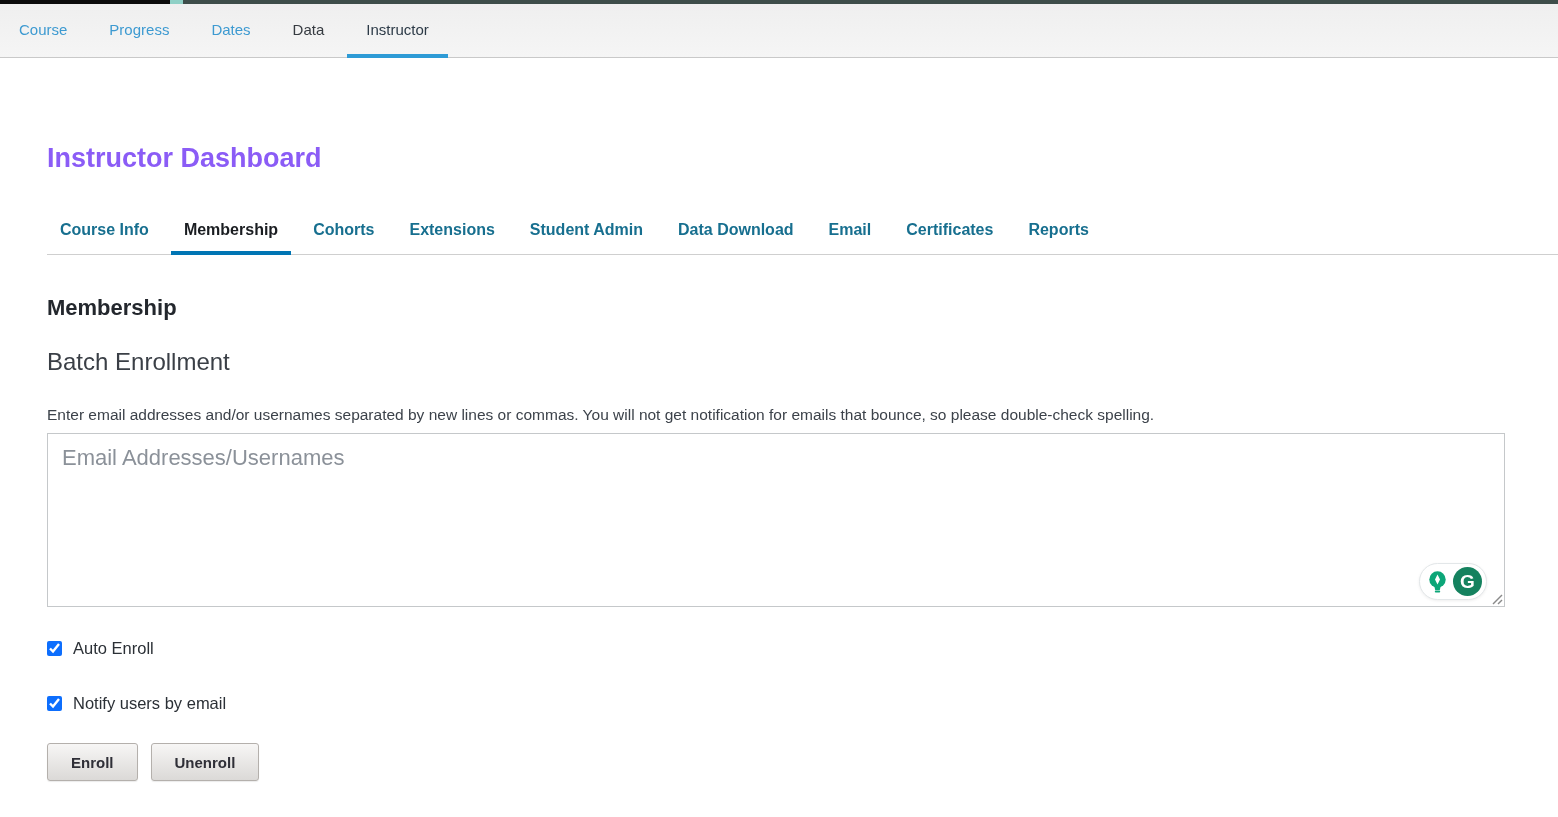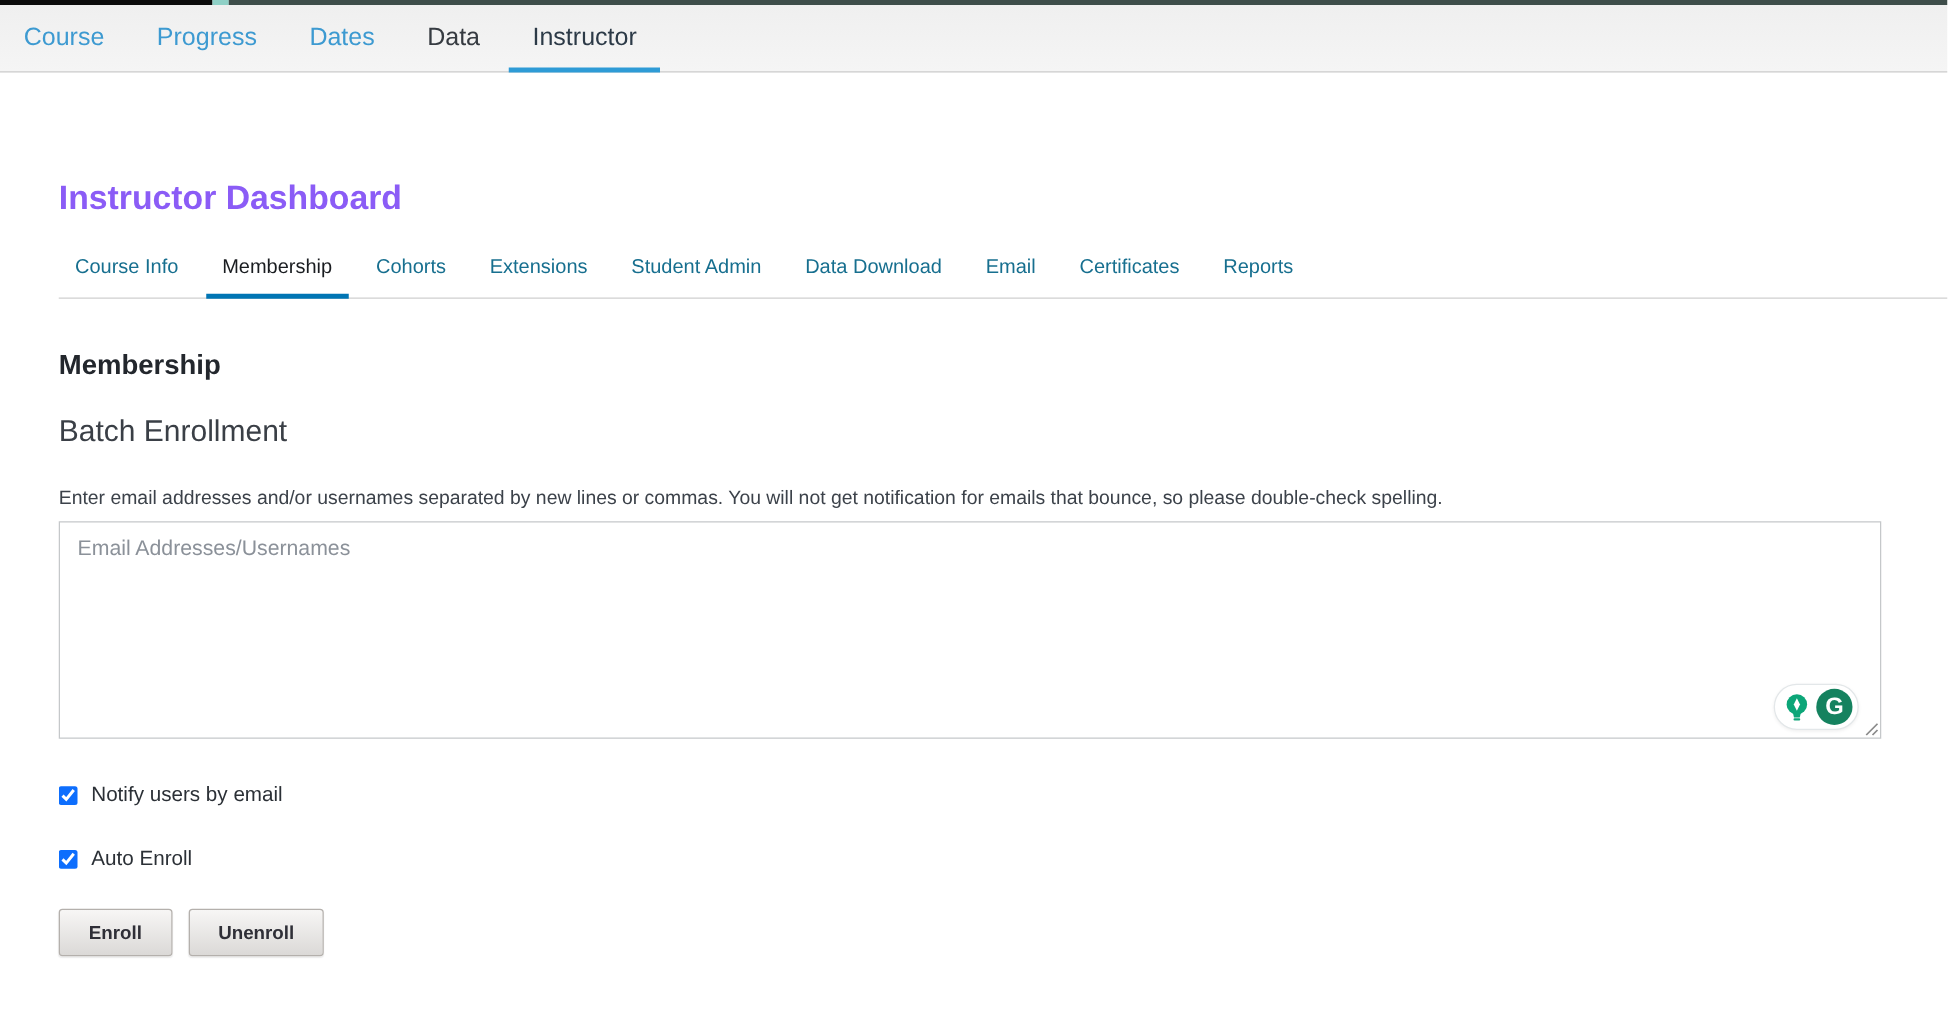--- a/index.html
+++ b/index.html
@@ -9,45 +9,45 @@
   
   .topstrip { height: 4px; display: flex; }
   .topstrip .seg-black { width: 170px; background: #0b0b0b; }
   .topstrip .seg-teal  { width: 13px;  background: #8fd0c6; }
   .topstrip .seg-slate { flex: 1;      background: #3e4d4a; }
 
   
   .coursenav { height: 54px; background: linear-gradient(#efefef, #f5f5f5);
     border-bottom: 1px solid #c9c9c9; display: flex; align-items: stretch; }
   .coursenav .nav-item { position: relative; padding: 0 19px; margin-right: 4px;
-    line-height: 52px; font-size: 20px; cursor: pointer; }
+    line-height: 52px; font-size: 15px; cursor: pointer; }
   .nav-link   { color: #3d9ad1; }
   .nav-plain  { color: #363b41; }
   .nav-active { color: #2c3a47; }
   .nav-active::after { content: ""; position: absolute; left: 0; right: 0; bottom: -1px;
     height: 4px; background: #2e9bd6; }
 
   .content { padding-left: 47px; }
 
   .page-title { margin-top: 85px; font-size: 27px; font-weight: 600; color: #8b5cf6; }
 
   
   .tabbar { margin-top: 31px; display: flex; gap: 9px; border-bottom: 1px solid #cfcfcf; }
-  .tab { padding: 0 13px 12px; font-size: 16px; font-weight: 400; color: #176f8f;
+  .tab { padding: 0 13px 12px; font-size: 16px; font-weight: 700; color: #176f8f;
     border-bottom: 4px solid transparent; margin-bottom: -1px; cursor: pointer;
-    white-space: nowrap; }
+    white-space: nowrap; margin-top: 16px; }
   .tab.active { color: #1a1d21; border-bottom-color: #0075b4; }
 
   .section-title { margin-top: 40px; font-size: 22px; font-weight: 700; color: #23272d; }
   .sub-title { margin-top: 27px; font-size: 24px; font-weight: 400; color: #3a3f46; }
   .desc { margin-top: 30px; font-size: 15.5px; color: #3c424a; }
 
   .ta-wrap { position: relative; margin-top: 9px; width: 1458px; height: 174px; }
   .ta-wrap textarea { width: 100%; height: 100%; border: 1px solid #c5c8ca;
-    padding: 11px 14px; font-size: 17px; color: #0f172a; resize: none; outline: none;
+    padding: 11px 14px; font-size: 22px; color: #0f172a; resize: none; outline: none;
     font-family: "Liberation Sans", sans-serif; background: #fff; border-radius: 0; }
   .ta-wrap textarea::placeholder { color: #8b9199; opacity: 1; }
 
   .gr-pill { position: absolute; right: 18px; bottom: 7px; height: 37px;
     display: flex; align-items: center; gap: 2px; padding: 3px 4px; background: #fff;
     border: 1px solid #e3e7e9; border-radius: 19px;
     box-shadow: 0 1px 3px rgba(0,0,0,.07); cursor: pointer; }
   .gr-bulb { width: 27px; height: 27px; display: block; }
   .gr-g { width: 29px; height: 29px; border-radius: 50%; background: #15825f;
     color: #fff; font-weight: 700; font-size: 19px; display: flex;
@@ -117,28 +117,28 @@
       </svg>
       <div class="gr-g">G</div>
     </div>
 
     <svg class="resize-handle" viewBox="0 0 12 12">
       <line x1="2" y1="11" x2="11" y2="2" stroke="#8a8a8a" stroke-width="1.4"></line>
       <line x1="7" y1="11" x2="11" y2="7" stroke="#8a8a8a" stroke-width="1.4"></line>
     </svg>
   </div>
 
+  <div class="check-row first">
+    <input type="checkbox" id="cb-auto" checked="" style="">
+    <label for="cb-auto">Auto Enroll</label>
+  </div>
+
   <div class="check-row second">
     <input type="checkbox" id="cb-notify" checked="" style="">
     <label for="cb-notify">Notify users by email</label>
-  </div>
-
-  <div class="check-row first">
-    <input type="checkbox" id="cb-auto" checked="" style="">
-    <label for="cb-auto">Auto Enroll</label>
   </div>
 
   <div class="btn-row">
     <button class="btn">Enroll</button>
     <button class="btn">Unenroll</button>
   </div>
 
 </main>
 
 </body></html>

